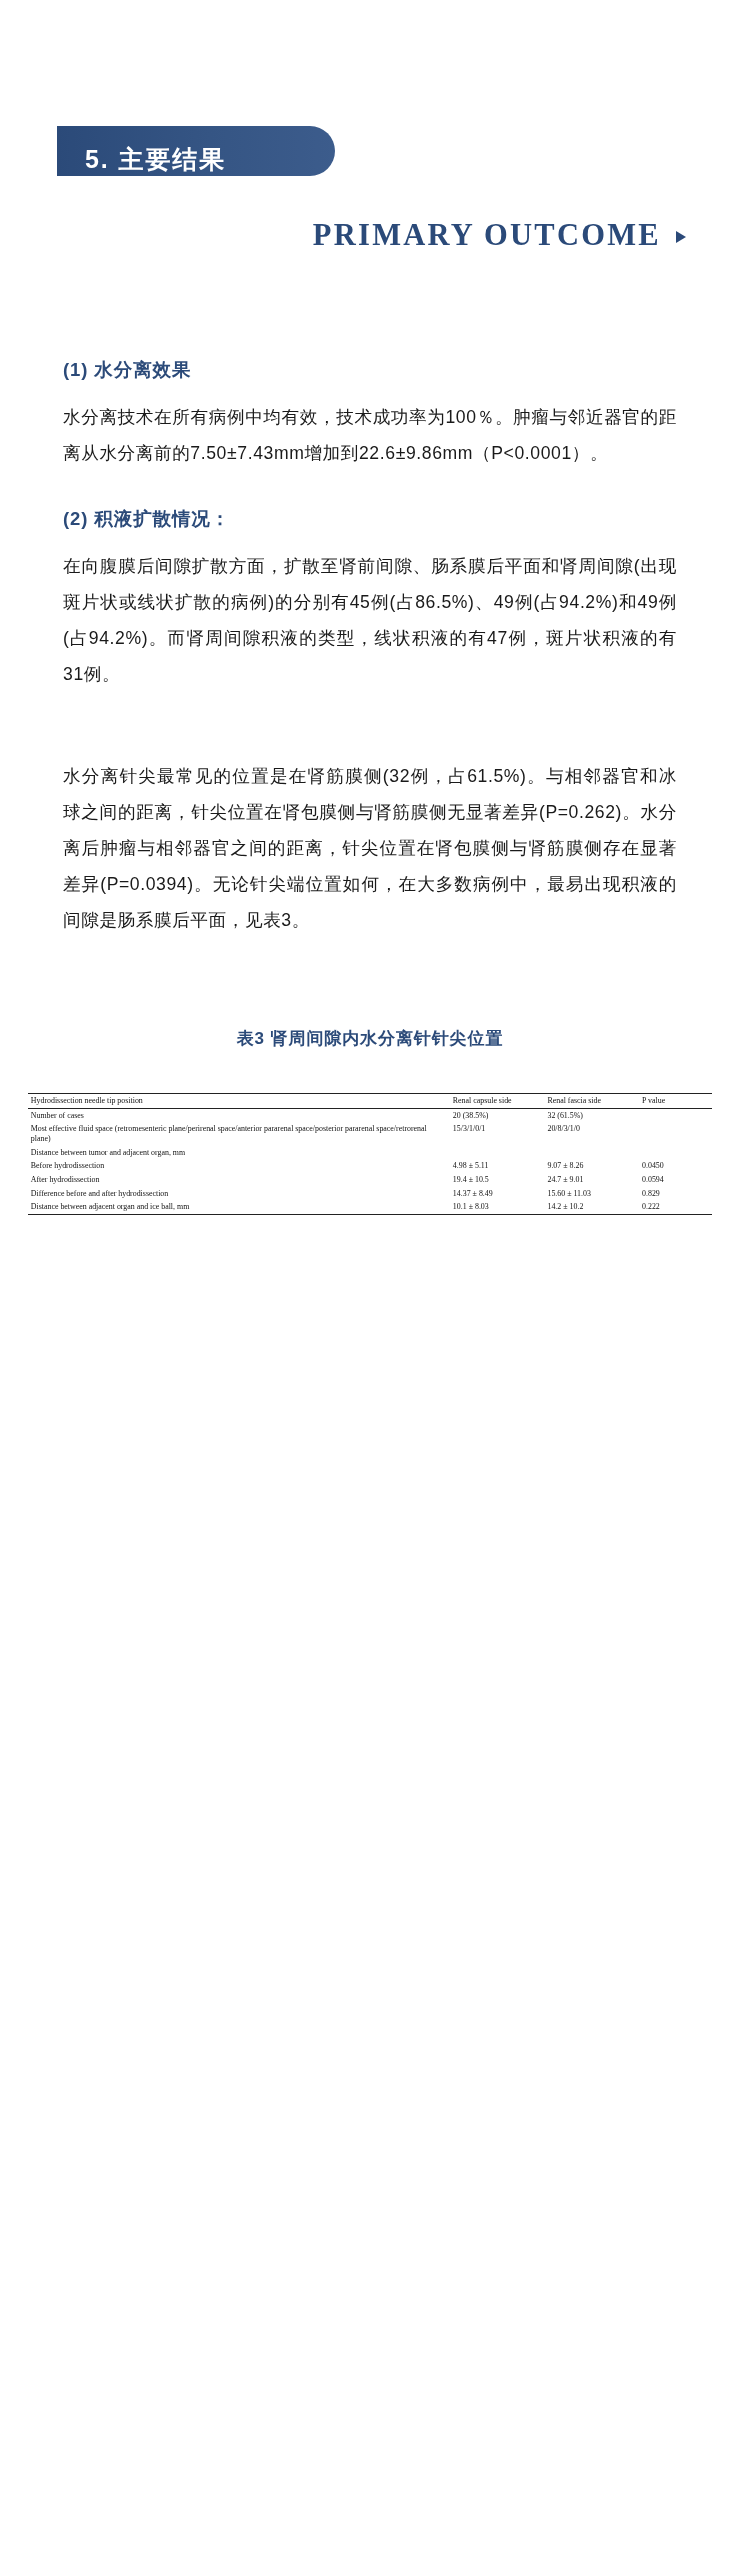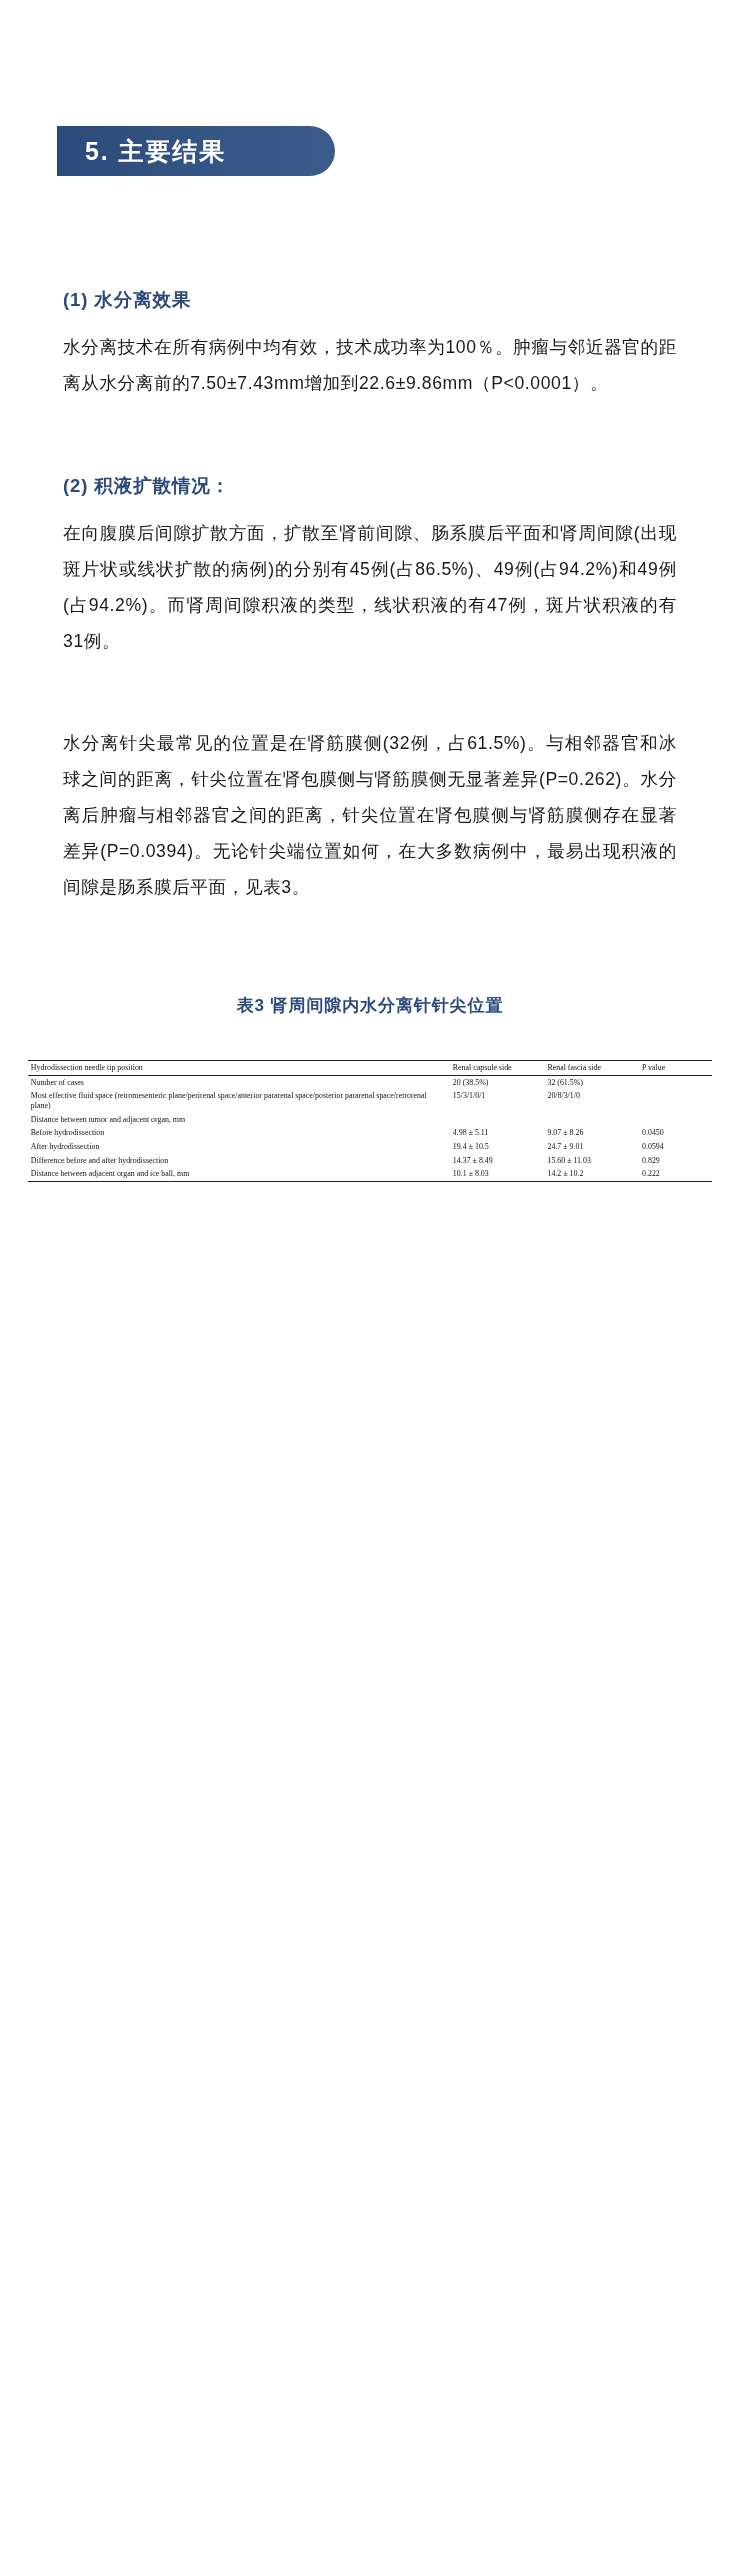--- a/index.html
+++ b/index.html
@@ -26,21 +26,21 @@
     height: 57px;
   }
   .banner {
     position: relative;
     margin-left: 57px;
     width: 278px;
     height: 50px;
     background: linear-gradient(90deg, #2b4a79 0%, #355584 55%, #3c5c8c 100%);
     border-radius: 0 26px 26px 0;
     display: flex;
-    align-items: center;
+    align-items: flex-end;
   }
   .banner-text {
     color: #ffffff;
     font-size: 25px;
     font-weight: bold;
     letter-spacing: 1.9px;
     padding-left: 28px;
     white-space: nowrap;
   }
 
@@ -74,21 +74,21 @@
     margin: 0 auto;
     padding: 0 57px;
     box-sizing: border-box;
     width: 728px;
   }
   .sub-head {
     color: #2b4a79;
     font-size: 18.5px;
     font-weight: bold;
     letter-spacing: 0.9px;
-    margin-top: 72px;
+    margin-top: 35px;
     margin-bottom: 16.7px;
   }
   .sub-head.first { margin-top: 104px; }
 
   p.para {
     color: #1a1a1a;
     font-size: 17.6px;
     line-height: 2.05;
     letter-spacing: 0.6px;
     text-align: justify;
@@ -146,20 +146,24 @@
 <body>
 
 <div class="page">
 
   <div class="banner-wrap">
     <div class="banner">
       <span class="banner-text">5. 主要结果</span>
     </div>
   </div>
 
+  <div class="en-title-row">
+    <span class="en-title">PRIMARY OUTCOME</span>
+    <span class="tri-icon"></span>
+  </div>
 
   <div class="content">
 
     <div class="sub-head first">(1) 水分离效果</div>
     <p class="para">水分离技术在所有病例中均有效，技术成功率为100％。肿瘤与邻近器官的距离从水分离前的7.50±7.43mm增加到22.6±9.86mm（P&lt;0.0001）。</p>
 
     <div class="sub-head">(2) 积液扩散情况：</div>
     <p class="para">在向腹膜后间隙扩散方面，扩散至肾前间隙、肠系膜后平面和肾周间隙(出现斑片状或线状扩散的病例)的分别有45例(占86.5%)、49例(占94.2%)和49例(占94.2%)。而肾周间隙积液的类型，线状积液的有47例，斑片状积液的有31例。</p>
     <div class="gap-lg"></div>
     <div class="gap-lg"></div>

